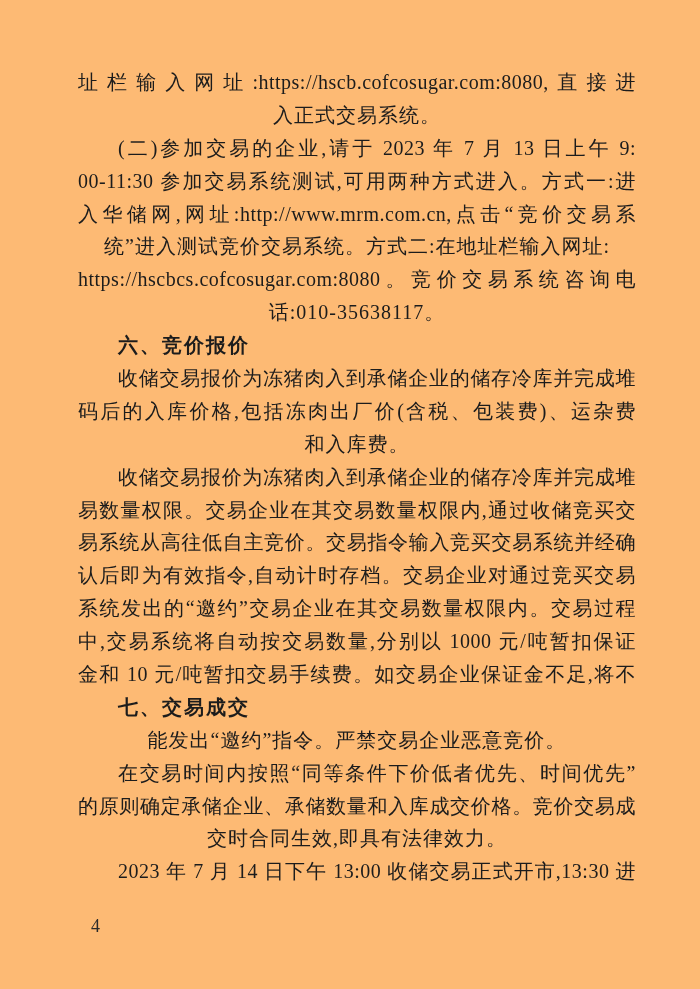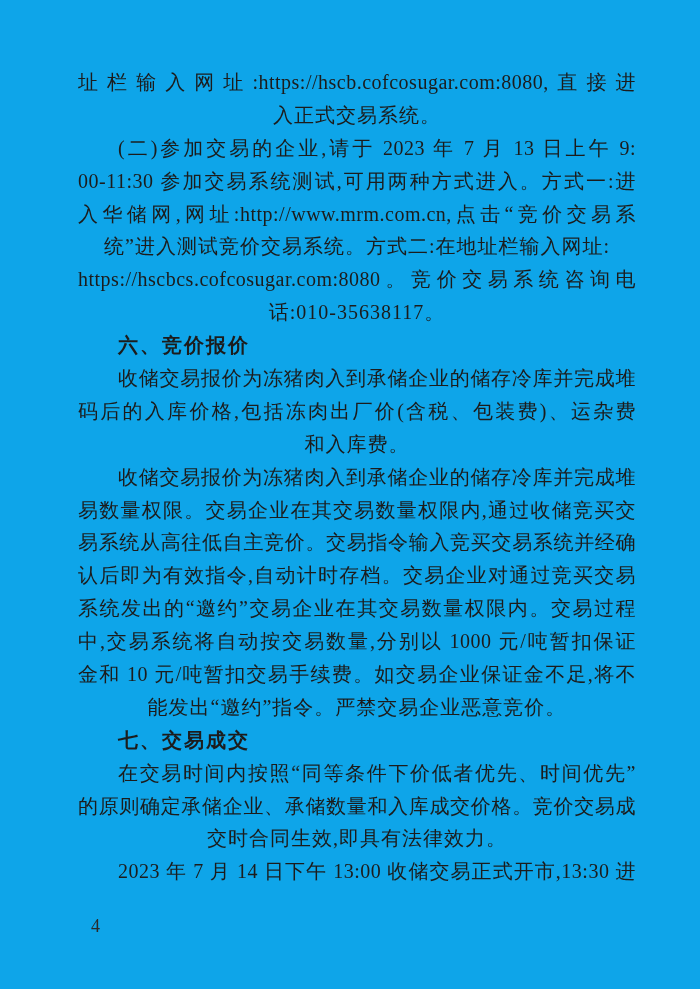--- a/index.html
+++ b/index.html
@@ -4,21 +4,21 @@
 <style>
   html, body {
     margin: 0;
     padding: 0;
     background: #ffffff;
   }
   .page {
     position: relative;
     width: 700px;
     height: 989px;
-    background: #0ea5e9;
+    background: #fdba74;
     overflow: hidden;
     font-family: "Liberation Serif", "DejaVu Serif", serif;
     color: #1c1c1c;
   }
   .doc-body {
     position: absolute;
     left: 78px;
     top: 66px;
     width: 558px;
   }
@@ -79,21 +79,21 @@
     <div class="ln full indent">收储交易报价为冻猪肉入到承储企业的储存冷库并完成堆</div>
     <div class="ln full">码后的入库价格,包括冻肉出厂价(含税、包装费)、运杂费</div>
     <div class="ln">和入库费。</div>
     <div class="ln full indent">收储交易报价为冻猪肉入到承储企业的储存冷库并完成堆</div>
     <div class="ln full">易数量权限。交易企业在其交易数量权限内,通过收储竞买交</div>
     <div class="ln full">易系统从高往低自主竞价。交易指令输入竞买交易系统并经确</div>
     <div class="ln full">认后即为有效指令,自动计时存档。交易企业对通过竞买交易</div>
     <div class="ln full">系统发出的“邀约”交易企业在其交易数量权限内。交易过程</div>
     <div class="ln full">中,交易系统将自动按交易数量,分别以 1000 元/吨暂扣保证</div>
     <div class="ln full">金和 10 元/吨暂扣交易手续费。如交易企业保证金不足,将不</div>
+    <div class="ln head indent">七、交易成交</div>
     <div class="ln">能发出“邀约”指令。严禁交易企业恶意竞价。</div>
-    <div class="ln head indent">七、交易成交</div>
     <div class="ln full indent">在交易时间内按照“同等条件下价低者优先、时间优先”</div>
     <div class="ln full">的原则确定承储企业、承储数量和入库成交价格。竞价交易成</div>
     <div class="ln">交时合同生效,即具有法律效力。</div>
     <div class="ln full indent">2023 年 7 月 14 日下午 13:00 收储交易正式开市,13:30 进</div>
   </div>
   <div class="page-number">4</div>
 </div>
 
 </body></html>

